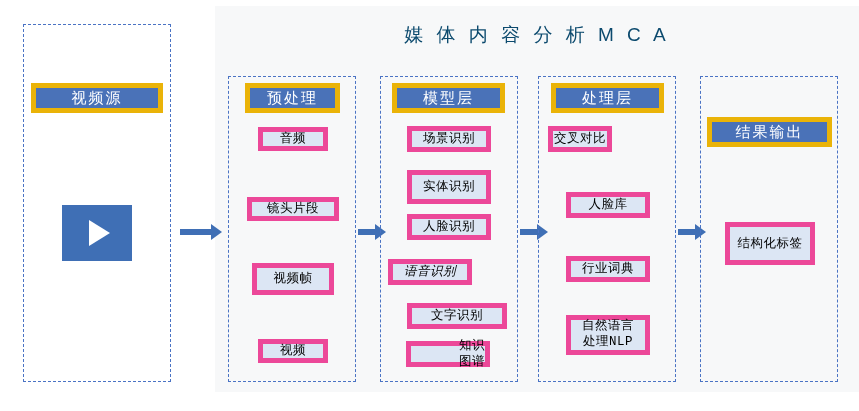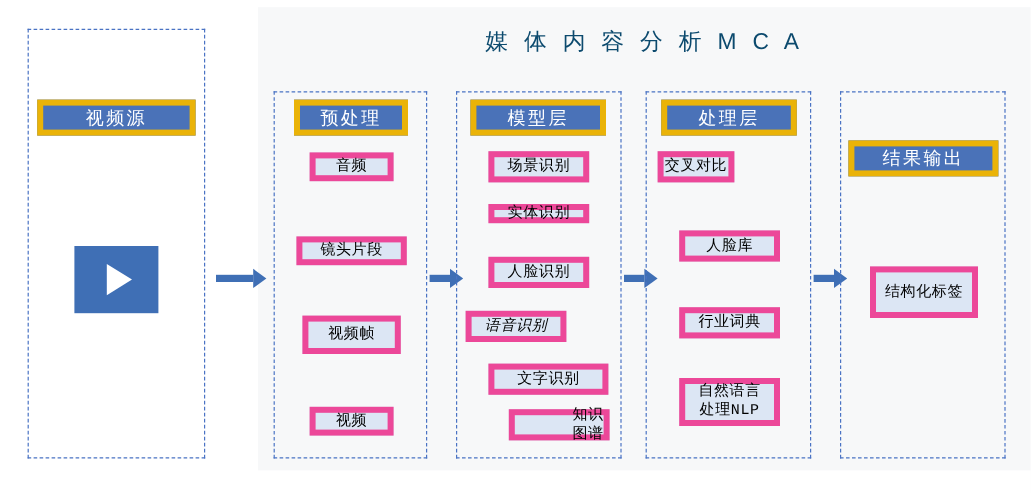--- a/index.html
+++ b/index.html
@@ -144,25 +144,25 @@
   <div class="node" style="left:258px; top:339px; width:70px; height:24px;">视频</div>
 
   <div class="arrow" style="left:358px; top:227px; width:28px;">
     <div class="shaft"></div>
     <div class="head"></div>
   </div>
 
   <div class="column" style="left:380px; top:76px; width:138px; height:306px;"></div>
   <div class="col-header" style="left:392px; top:83px; width:113px; height:30px;text-align:right;">模型层</div>
   <div class="node" style="left:407px; top:126px; width:84px; height:26px;">场景识别</div>
-  <div class="node" style="left:407px; top:170px; width:84px; height:16px;">实体识别</div>
+  <div class="node" style="left:407px; top:170px; width:84px; height:34px;">实体识别</div>
   <div class="node" style="left:407px; top:214px; width:84px; height:26px;">人脸识别</div>
   <div class="node" style="left:388px; top:259px; width:84px; height:26px;font-style:italic;">语音识别</div>
   <div class="node" style="left:407px; top:303px; width:100px; height:26px;">文字识别</div>
-  <div class="node" style="left:424px; top:341px; width:84px; height:26px;padding-left:48px;">知识图谱</div>
+  <div class="node" style="left:406px; top:341px; width:84px; height:26px;padding-left:48px;">知识图谱</div>
 
   <div class="arrow" style="left:520px; top:227px; width:28px;">
     <div class="shaft"></div>
     <div class="head"></div>
   </div>
 
   <div class="column" style="left:538px; top:76px; width:138px; height:306px;"></div>
   <div class="col-header" style="left:551px; top:83px; width:113px; height:30px;">处理层</div>
   <div class="node" style="left:548px; top:126px; width:64px; height:26px;">交叉对比</div>
   <div class="node" style="left:566px; top:192px; width:84px; height:26px;">人脸库</div>

